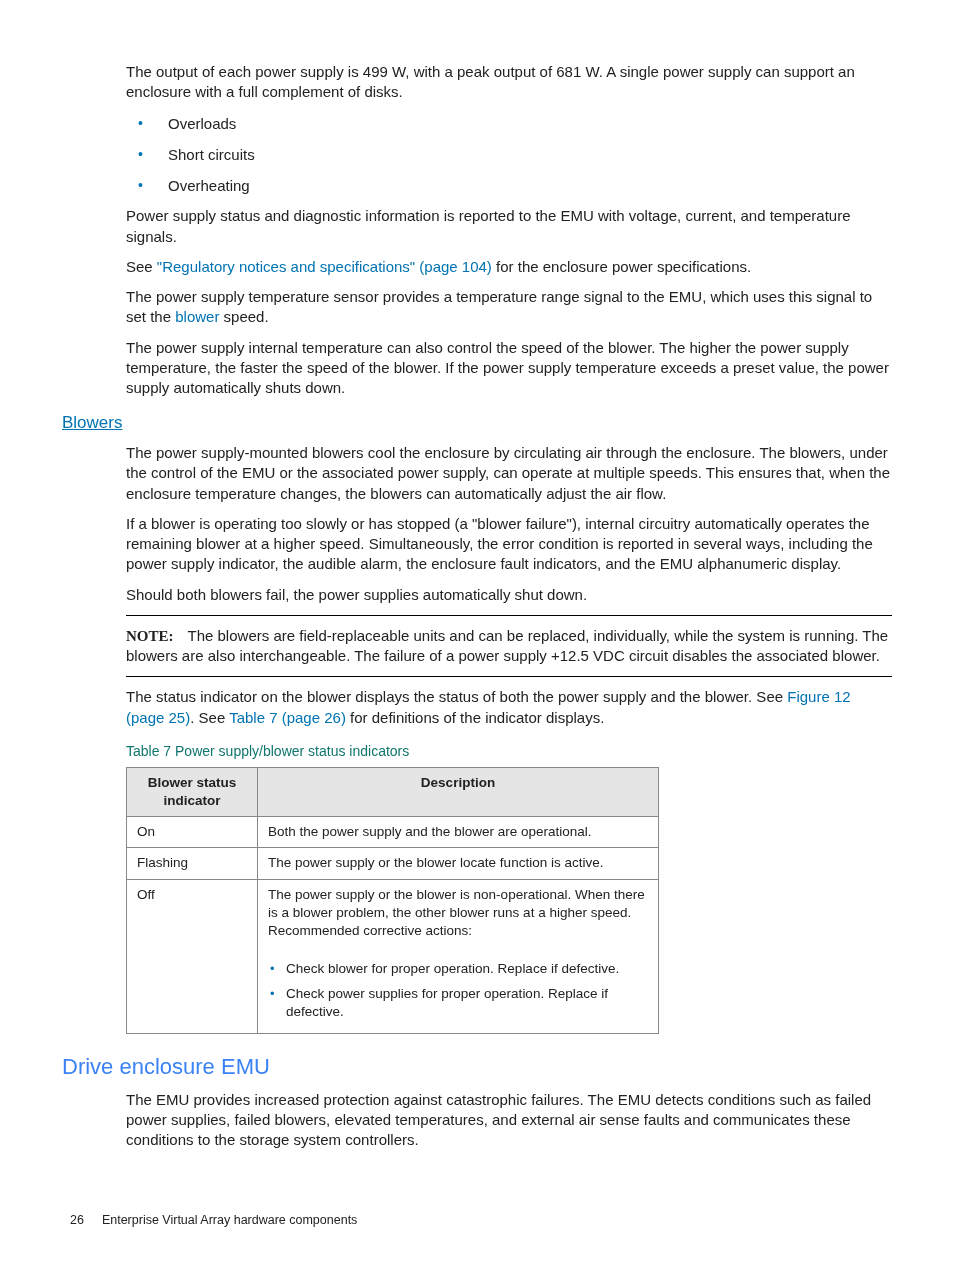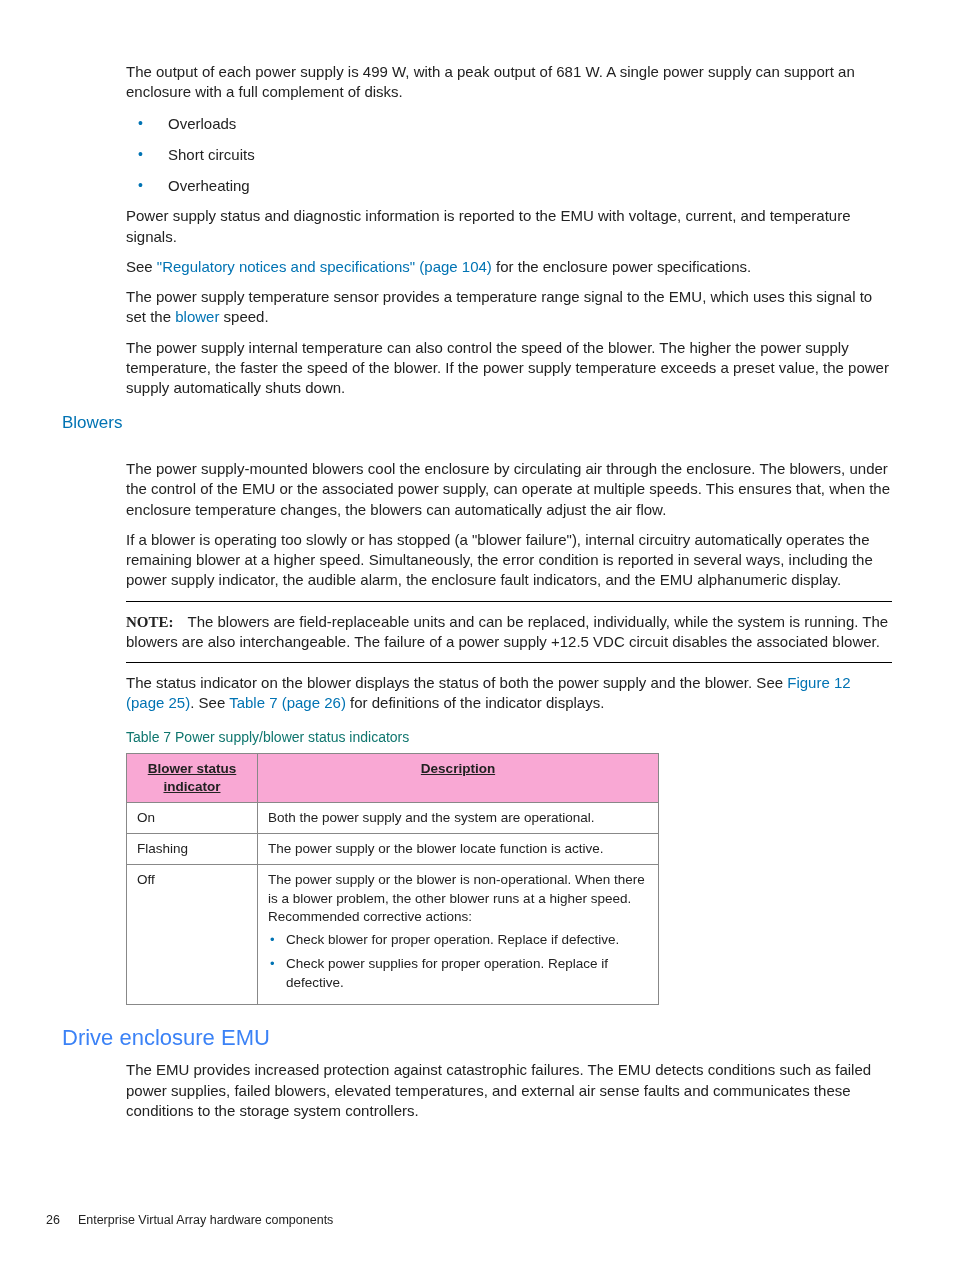--- a/index.html
+++ b/index.html
@@ -31,21 +31,22 @@
     left: 12px;
     top: 0;
     color: #0073b3;
     font-size: 14px;
   }
   a.link { color: #0073b3; text-decoration: none; }
   h3.subhead {
     color: #0073b3;
     font-weight: normal;
     font-size: 17px;
-    margin: 14px 0 24px -64px;
+    margin: 14px 0 8px -64px;
+    text-decoration: underline;
   }
   h2.sechead {
     color: #3b82f6;
     font-weight: normal;
     font-size: 22px;
     margin: 18px 0 8px -64px;
   }
   hr.rule {
     border: none;
     border-top: 1px solid #000;
@@ -65,50 +66,49 @@
     margin-left: 0;
   }
   table.status th, table.status td {
     border: 1px solid #888;
     padding: 6px 10px;
     vertical-align: top;
   }
   table.status th {
     font-weight: bold;
     text-align: center;
-    background: #f9a8d4;
-    text-decoration: underline;
+    background: #e5e5e5;
   }
   table.status td.col-ind {
     width: 110px;
   }
   table.status td.col-desc {
     width: 380px;
   }
   ul.inner {
     list-style: none;
     padding: 0;
-    margin: 5px 0 0 0;
+    margin: 20px 0 0 0;
   }
   ul.inner li {
     position: relative;
     padding-left: 18px;
     margin-bottom: 6px;
   }
   ul.inner li::before {
     content: "•";
     position: absolute;
     left: 2px;
     top: 0;
     color: #0073b3;
     font-size: 13px;
   }
   .footer {
     position: absolute;
-    left: 46px;
+    left: 70px;
     bottom: 42px;
     font-size: 12.5px;
     color: #222;
   }
   .footer .pnum { margin-right: 18px; }
 </style>
 </head>
 <body>
 
 <div class="indent">
@@ -123,41 +123,42 @@
     <span>See </span><a class="link">"Regulatory notices and specifications" (page 104)</a><span> for the enclosure power specifications.</span>
   </p>
   <p>
     <span>The power supply temperature sensor provides a temperature range signal to the EMU, which uses this signal to set the </span><a class="link">blower</a><span> speed.</span>
   </p>
   <p>The power supply internal temperature can also control the speed of the blower. The higher the power supply temperature, the faster the speed of the blower. If the power supply temperature exceeds a preset value, the power supply automatically shuts down.</p>
 
   <h3 class="subhead">Blowers</h3>
   <p>The power supply-mounted blowers cool the enclosure by circulating air through the enclosure. The blowers, under the control of the EMU or the associated power supply, can operate at multiple speeds. This ensures that, when the enclosure temperature changes, the blowers can automatically adjust the air flow.</p>
   <p>If a blower is operating too slowly or has stopped (a "blower failure"), internal circuitry automatically operates the remaining blower at a higher speed. Simultaneously, the error condition is reported in several ways, including the power supply indicator, the audible alarm, the enclosure fault indicators, and the EMU alphanumeric display.</p>
+  <p>Should both blowers fail, the power supplies automatically shut down.</p>
   <hr class="rule">
   <p>
     <span class="note-label">NOTE:</span><span>The blowers are field-replaceable units and can be replaced, individually, while the system is running. The blowers are also interchangeable. The failure of a power supply +12.5 VDC circuit disables the associated blower.</span>
   </p>
   <hr class="rule">
   <p>
     <span>The status indicator on the blower displays the status of both the power supply and the blower. See </span><a class="link">Figure 12 (page 25)</a><span>. See </span><a class="link">Table 7 (page 26)</a><span> for definitions of the indicator displays.</span>
   </p>
 
   <div class="table-caption">Table 7 Power supply/blower status indicators</div>
   <table class="status">
     <thead>
       <tr>
         <th>Blower status indicator</th>
         <th>Description</th>
       </tr>
     </thead>
     <tbody>
       <tr>
         <td class="col-ind">On</td>
-        <td class="col-desc">Both the power supply and the system are operational.</td>
+        <td class="col-desc">Both the power supply and the blower are operational.</td>
       </tr>
       <tr>
         <td class="col-ind">Flashing</td>
         <td class="col-desc">The power supply or the blower locate function is active.</td>
       </tr>
       <tr>
         <td class="col-ind">Off</td>
         <td class="col-desc">
           <span>The power supply or the blower is non-operational. When there is a blower problem, the other blower runs at a higher speed. Recommended corrective actions:</span>
           <ul class="inner">

